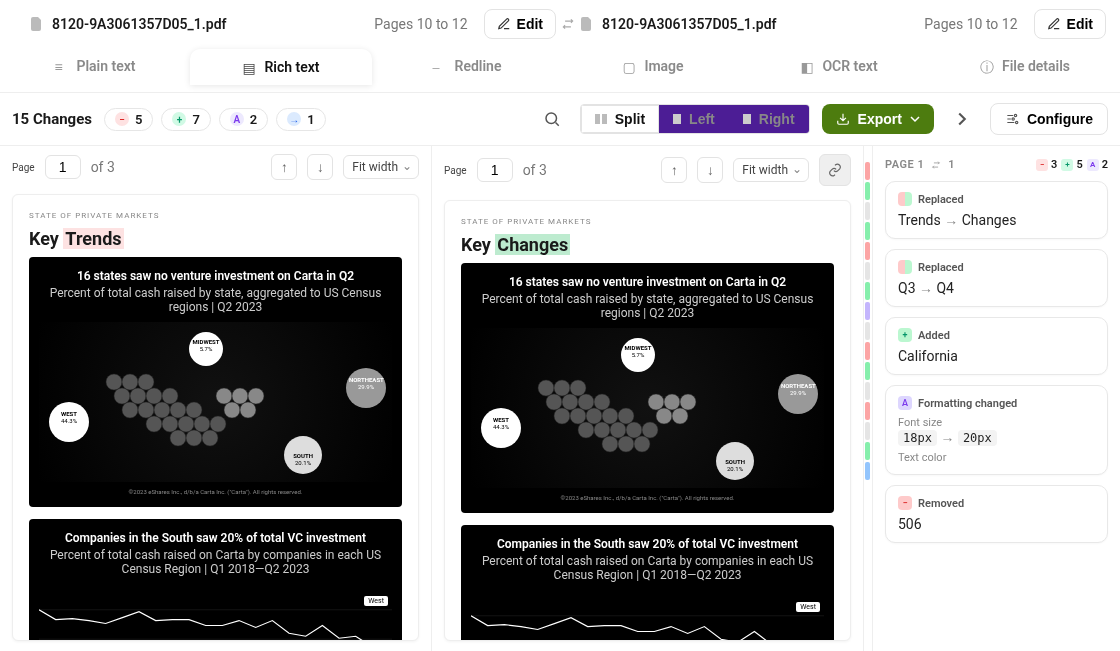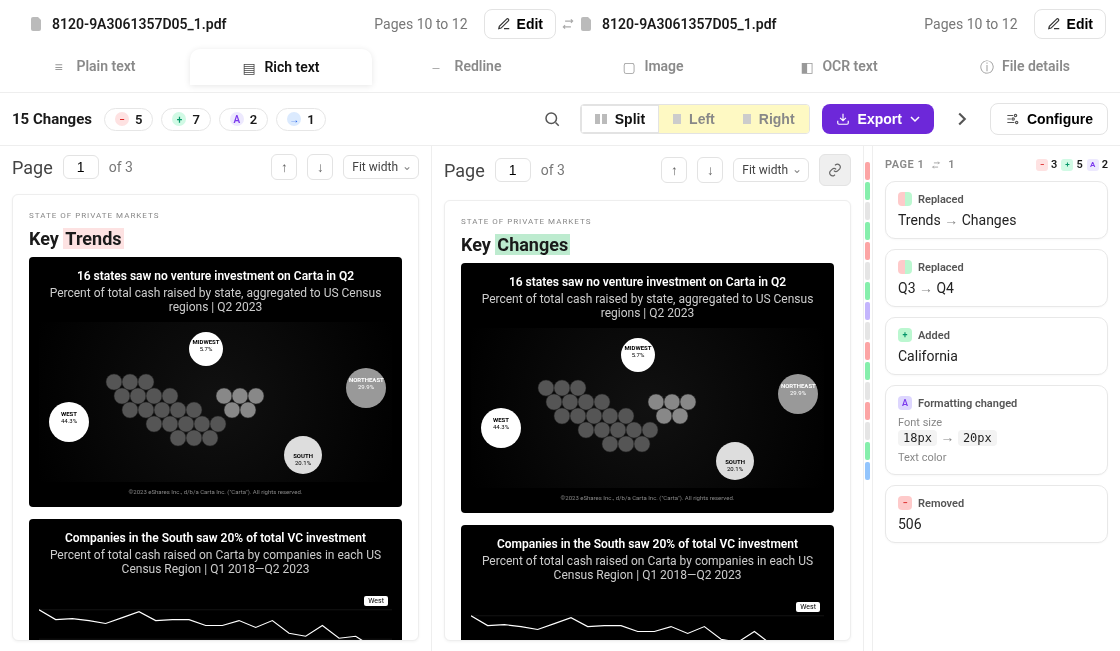--- a/index.html
+++ b/index.html
@@ -26,32 +26,32 @@
 .chips { display:flex; gap:8px; align-items:center; }
 .chip { display:inline-flex; align-items:center; gap:6px; border:1px solid #e6e6e6; border-radius:16px; padding:3px 10px; font-weight:600; font-size:13px; }
 .chip .dot { width:14px; height:14px; border-radius:50%; display:inline-flex; align-items:center; justify-content:center; font-size:10px; color:#fff; }
 .dot.red { background:#fee2e2; color:#dc2626; }
 .dot.green { background:#d1fae5; color:#059669; }
 .dot.purple { background:#ede9fe; color:#7c3aed; }
 .dot.blue { background:#dbeafe; color:#2563eb; }
 .spacer { flex:1; }
 .icon-btn { width:32px;height:32px; display:inline-flex;align-items:center;justify-content:center; border:none;background:none;cursor:pointer; color:#555; border-radius:8px;}
 .seg { display:inline-flex; border:1px solid #e3e3e3; border-radius:4px; overflow:hidden; }
-.seg button { padding:6px 14px; border:none; background:#fef9c3; display:inline-flex;align-items:center;gap:8px; cursor:pointer; color:#888; font-weight:600; font-size:14px; }
+.seg button { padding:6px 14px; border:none; background:#4c1d95; display:inline-flex;align-items:center;gap:8px; cursor:pointer; color:#888; font-weight:600; font-size:14px; }
 .seg button.active { background:#fff; color:#111; box-shadow: inset 0 0 0 1px #e3e3e3; }
 .seg .bars { width:12px;height:10px; display:inline-block; background:linear-gradient(90deg,#bbb 0 45%, transparent 45% 55%, #bbb 55% 100%); }
 .seg .bar { width:8px;height:10px; display:inline-block; background:#ccc; }
-.export-btn { display:inline-flex; align-items:center; gap:8px; padding:7px 14px; background:#6d28d9; color:#fff; border-radius:8px; border:none; cursor:pointer; font-weight:600; font-size:14px; }
+.export-btn { display:inline-flex; align-items:center; gap:8px; padding:7px 14px; background:#4d7c0f; color:#fff; border-radius:8px; border:none; cursor:pointer; font-weight:600; font-size:14px; }
 .configure-btn { display:inline-flex; align-items:center; gap:8px; padding:7px 14px; background:#fff; border:1px solid #e3e3e3; border-radius:8px; font-weight:600; font-size:14px; cursor:pointer;}
 
 .main { display:flex; height: calc(651px - 48px - 44px - 52px); }
 .panes { display:flex; flex:1; gap:0; }
 .pane { flex:1; display:flex; flex-direction:column; border-right:1px solid #eee;}
 .pane-header { display:flex; align-items:center; padding:8px 12px; gap:10px; }
-.pane-header .plabel { color:#444; font-size:18px; }
+.pane-header .plabel { color:#444; font-size:10px; }
 .page-num { border:1px solid #e3e3e3; border-radius:6px; width:36px; padding:3px 6px; text-align:center; font-size:14px; }
 .of-label { color:#777; }
 .pane-spacer { flex:1; }
 .arrow-btn { width:26px;height:26px; border:1px solid #e3e3e3; border-radius:6px; background:#fff; display:inline-flex;align-items:center;justify-content:center; cursor:pointer; color:#666;}
 .fit-sel { border:1px solid #e3e3e3; border-radius:6px; padding:4px 20px 4px 8px; font-size:12px; color:#444; position:relative; cursor:pointer;}
 .fit-sel:after { content:"⌄"; position:absolute; right:6px; top:3px; color:#888; }
 
 .page-card { margin: 6px 12px 12px; background:#fff; border:1px solid #eee; border-radius:6px; padding:16px; box-shadow: 0 1px 3px rgba(0,0,0,0.05); overflow:hidden; flex:1; }
 .pretitle { font-size:8px; letter-spacing:1px; color:#888; margin-bottom:8px; text-transform:uppercase;}
 .doc-title { font-size:18px; font-weight:700; margin-bottom:8px; }

